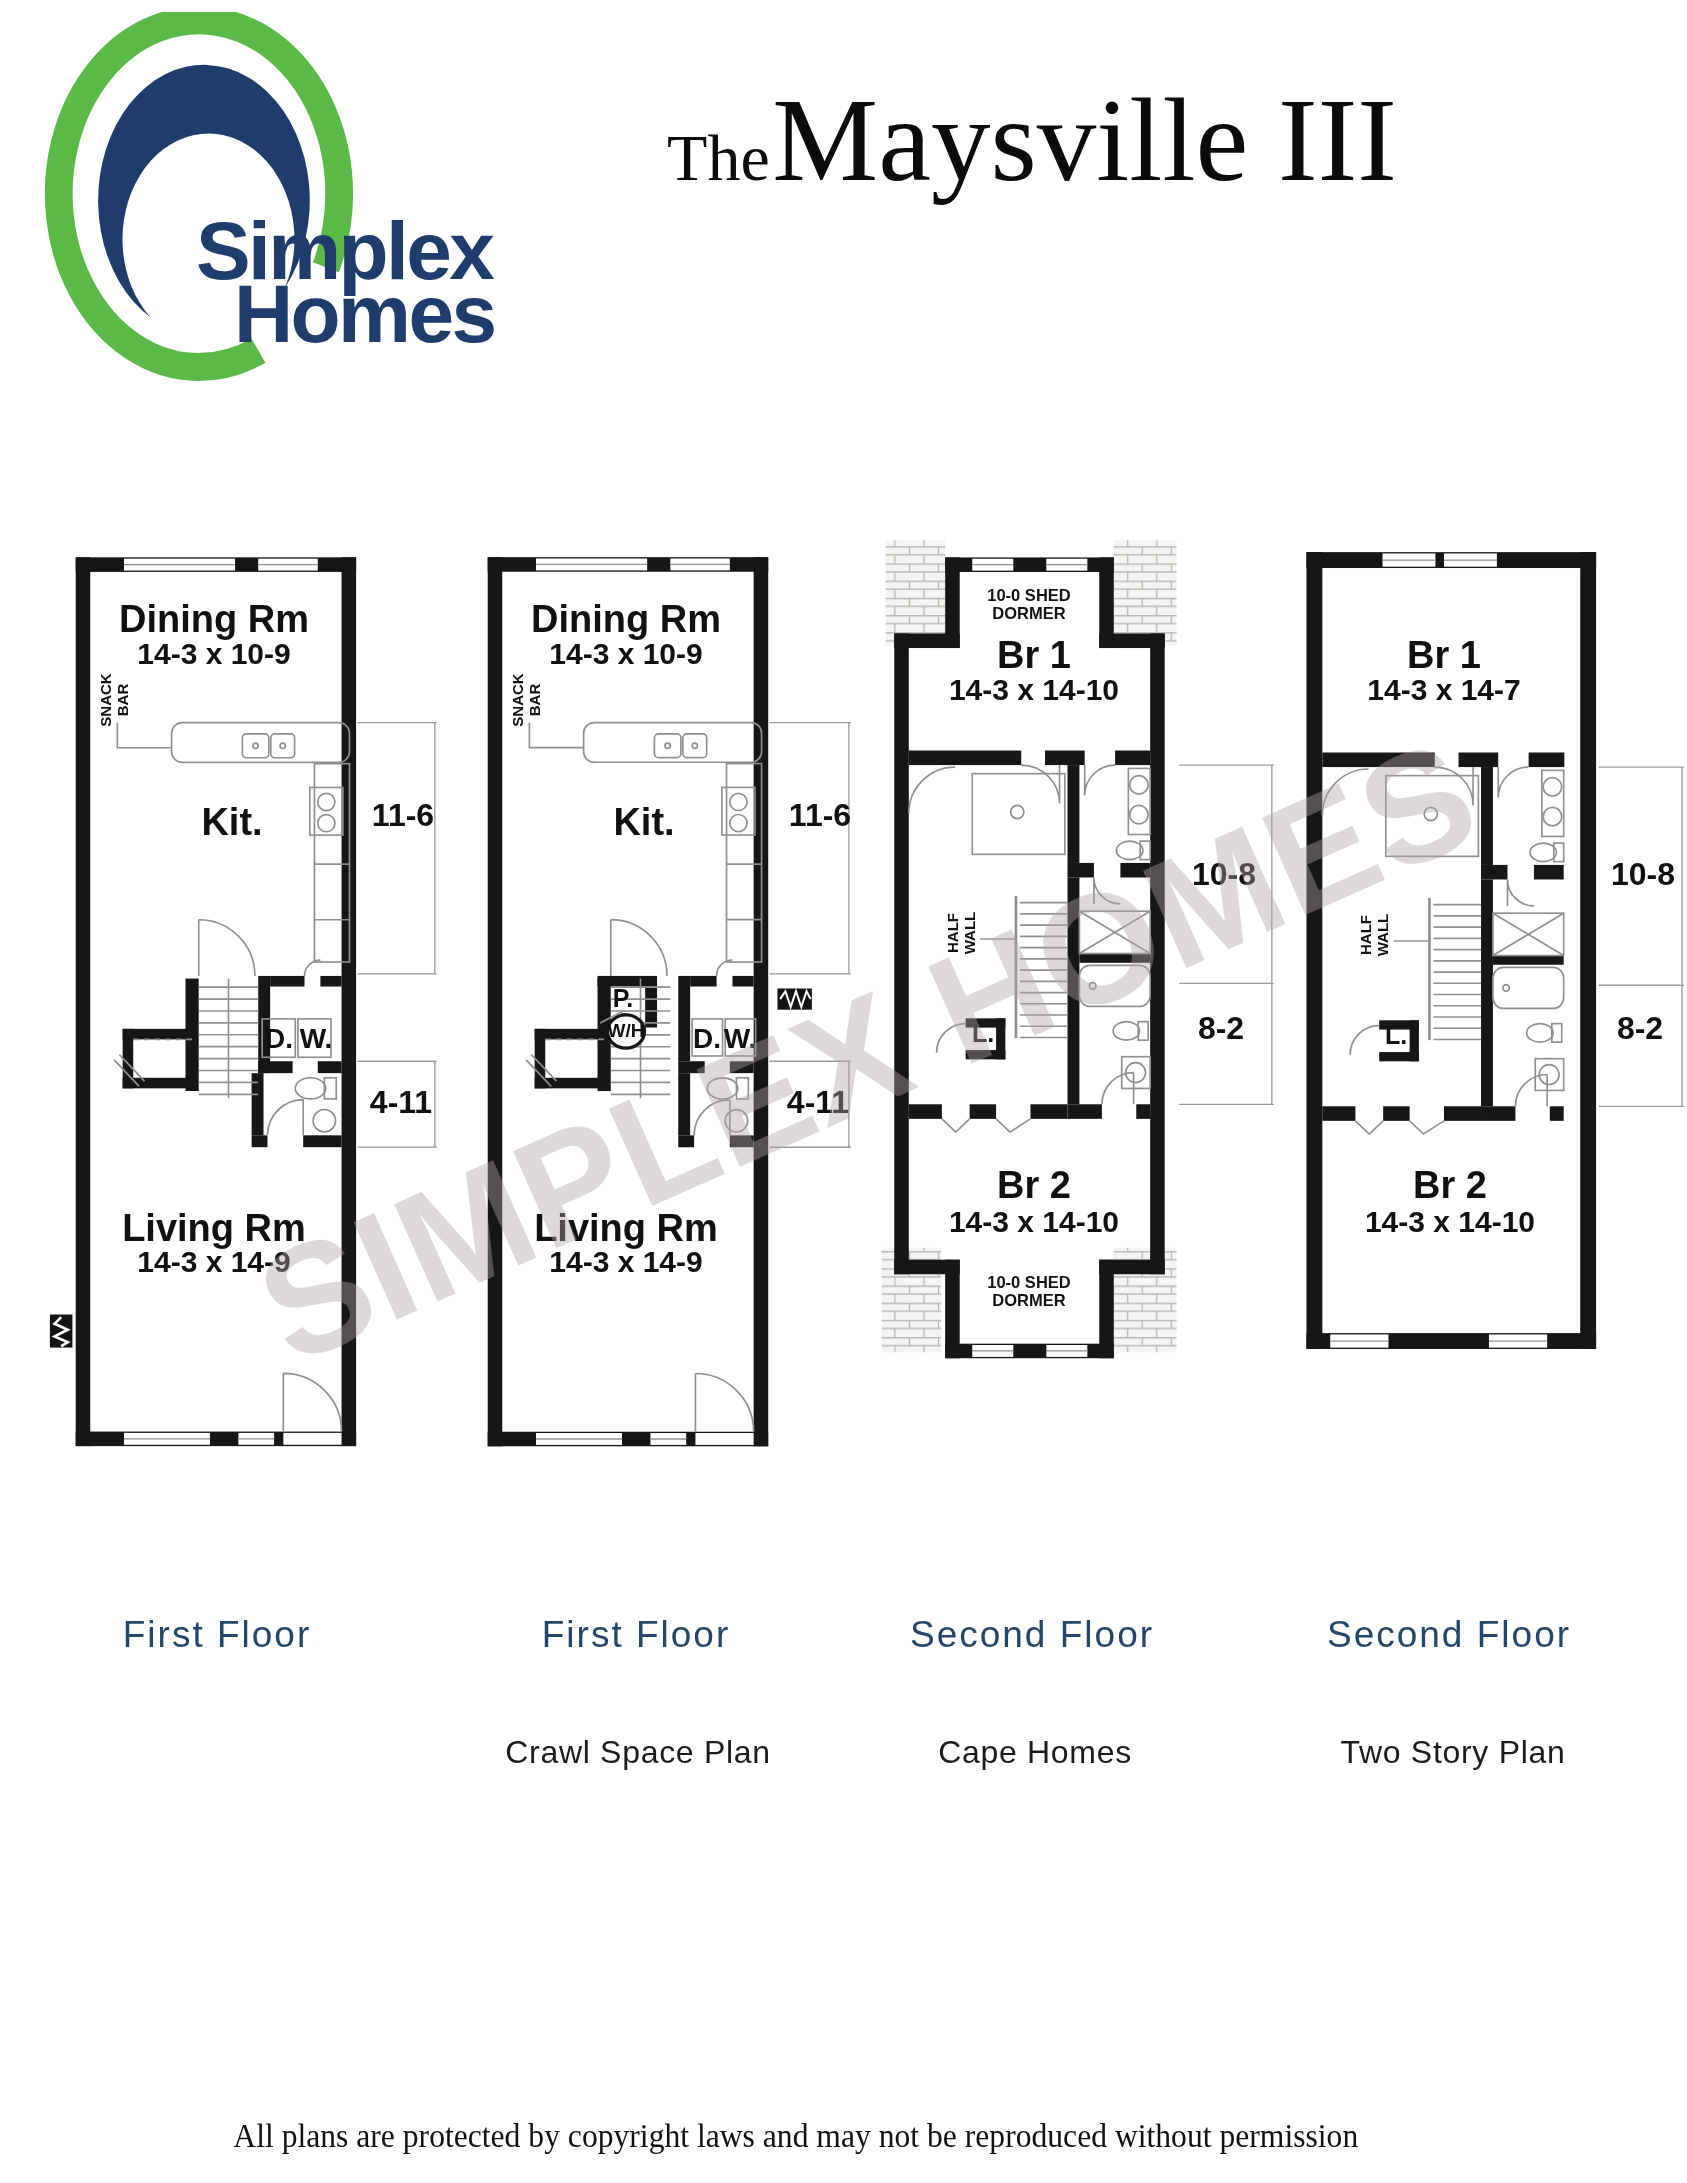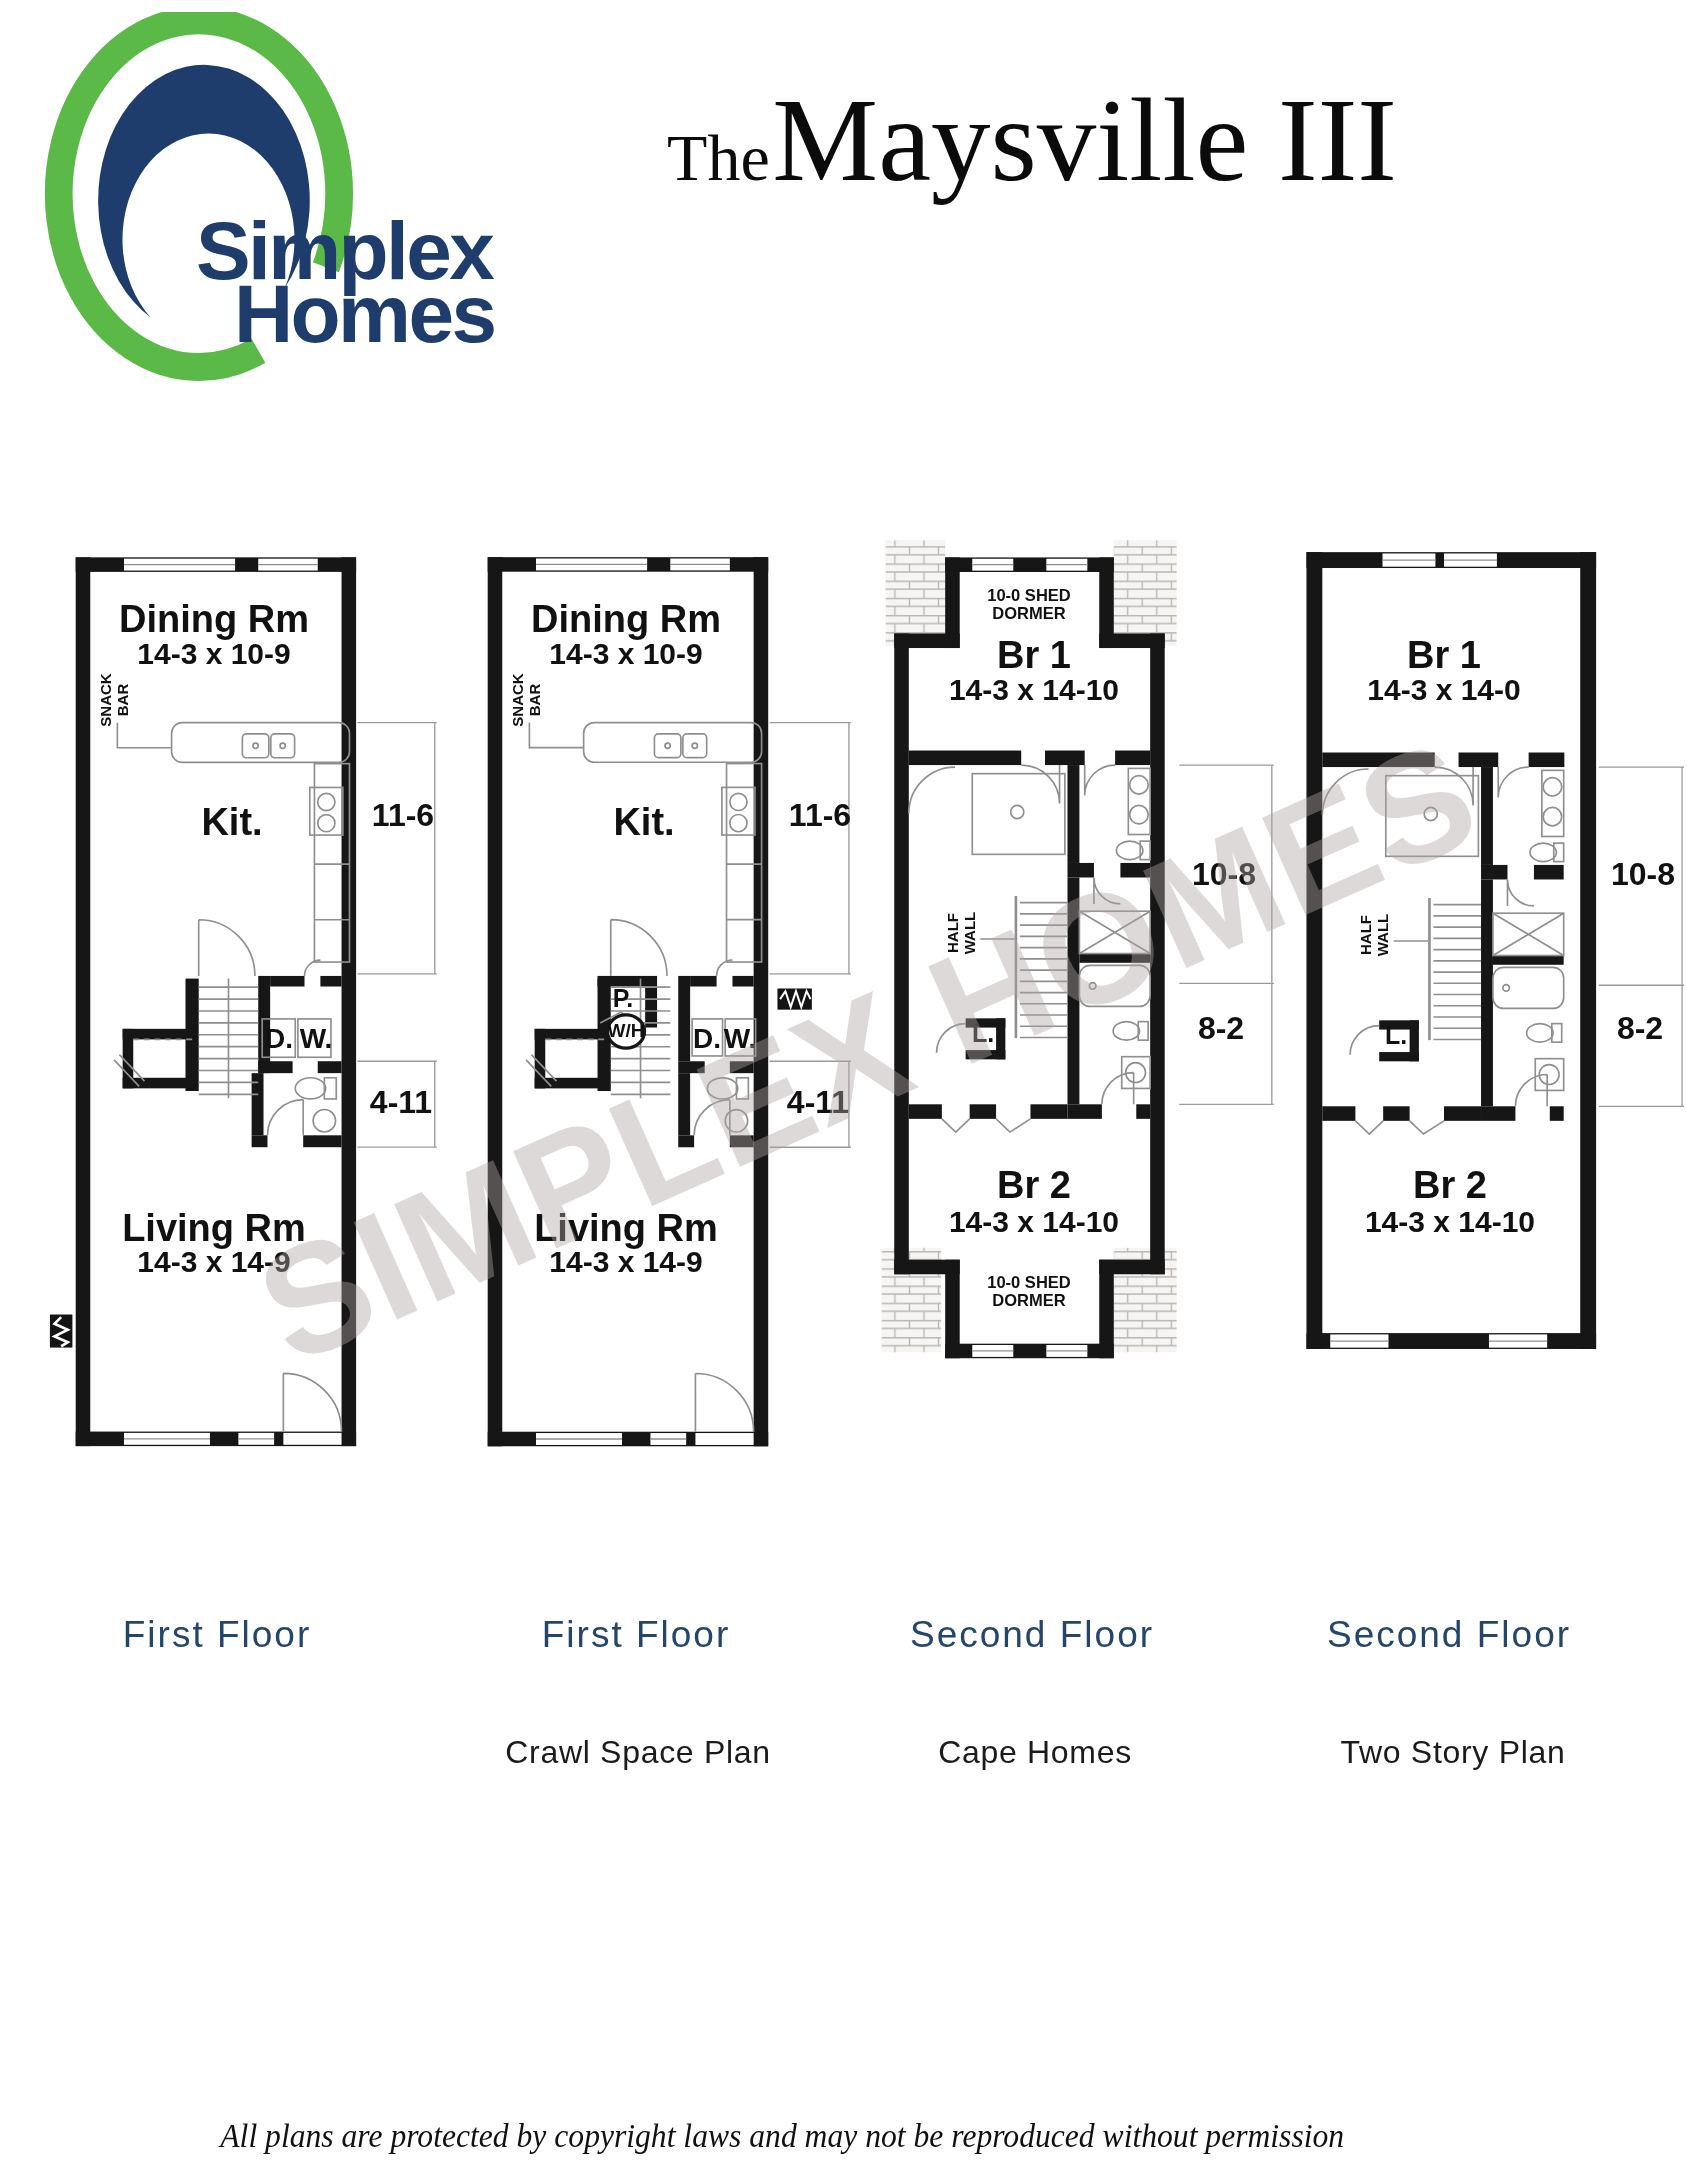--- a/index.html
+++ b/index.html
@@ -30,21 +30,21 @@
   .tiny{font-size:15px;}
   .fixlbl{font-size:28px;}
   .plbl{font-size:25px;}
   .whlbl{font-size:19px;}
 
   
   .cap{position:absolute;transform:translate(-50%,-50%);color:#24466b;font-size:37px;
        font-weight:400;letter-spacing:2px;white-space:nowrap;}
   .subcap{position:absolute;transform:translate(-50%,-50%);color:#1b1b1b;font-size:32px;
        font-weight:400;letter-spacing:0.7px;white-space:nowrap;margin-top:32px;}
-  .footer{position:absolute;left:0;top:2117px;width:1466px;text-align:center;color:#111;font-style:italic;}
+  .footer{position:absolute;left:13px;top:2117px;width:1466px;text-align:center;color:#111;}
   .footer span{display:inline-block;font-family:"Liberation Serif",serif;font-size:34px;
        transform:scaleX(.93);margin-left:99px;}
   .watermark{position:absolute;left:270px;top:1228px;height:179px;line-height:179px;
        font-size:155px;font-weight:600;letter-spacing:1.3px;white-space:nowrap;
        color:rgba(175,165,165,0.42);transform:rotate(-24deg);transform-origin:left center;
        z-index:40;pointer-events:none;}
 </style>
 </head>
 <body>
 
@@ -375,21 +375,21 @@
         <path d="M145 751 A44 44 0 0 0 101 795"></path>
         <path d="M167 623 H219"></path>
         <path d="M227 568 H299 M227 585 H299 M227 602 H299 M227 619 H299 M227 636 H299 M227 653 H299 M227 670 H299 M227 687 H299 M227 704 H299 M227 721 H299 M227 738 H299 M227 755 H299 M227 772 H299"></path>
         <path d="M109 895 L130 915 L151 895 M191 895 L212 915 L243 895"></path>
         <path d="M59 433 A70 70 0 0 1 129 363"></path>
       </g>
       <path d="M221 558 V773" stroke="#8f8f8f" stroke-width="4" fill="none"></path>
       <path d="M477 360 H606 M477 690 H606 M603 360 V690 M477 873 H606 M603 690 V873" stroke="#9a9a9a" stroke-width="2" fill="none"></path>
     </svg>
     <div class="lbl room" style="left:161px;top:126px">Br 1</div>
-    <div class="lbl dims" style="left:161px;top:161px">14-3 x 14-0</div>
+    <div class="lbl dims" style="left:161px;top:161px">14-3 x 14-7</div>
     <div class="lbl rot tiny wrap" style="left:92px;top:406px;width:58px">HALF WALL</div>
     <div class="lbl plbl" style="left:113px;top:506px">L.</div>
     <div class="lbl dim-out" style="left:360px;top:346px">10-8</div>
     <div class="lbl dim-out" style="left:357px;top:500px">8-2</div>
     <div class="lbl room" style="left:167px;top:656px">Br 2</div>
     <div class="lbl dims" style="left:167px;top:693px">14-3 x 14-10</div>
   </div>
 
   <div class="cap" style="left:217px;top:1635px">First Floor</div>
   <div class="cap" style="left:636px;top:1635px">First Floor</div>

